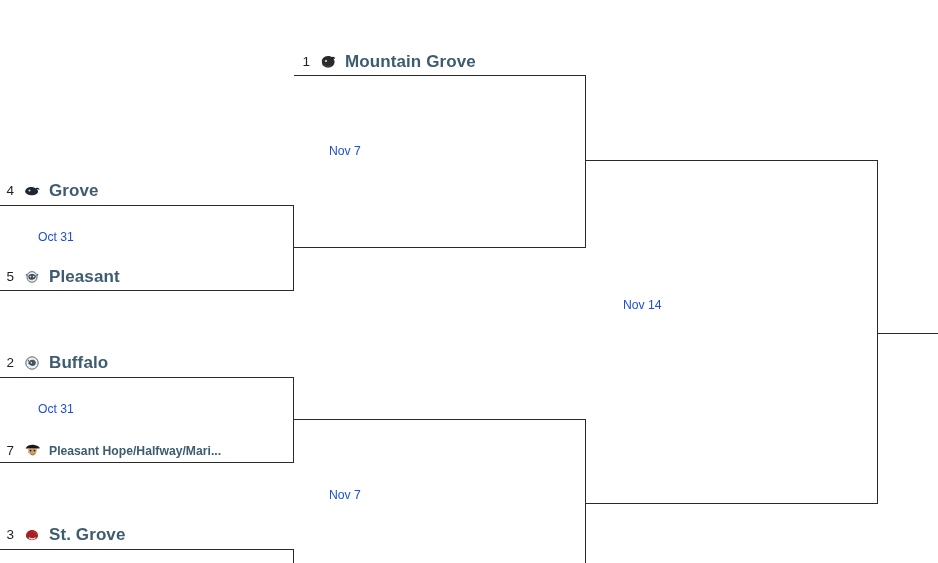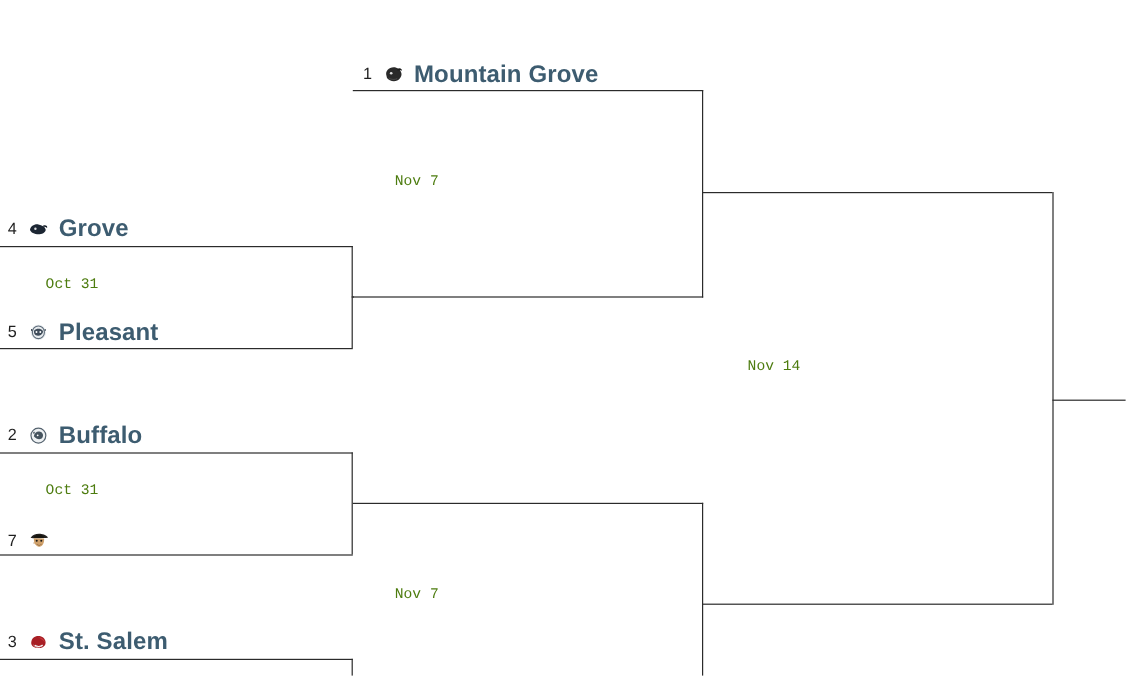--- a/index.html
+++ b/index.html
@@ -50,38 +50,37 @@
     width: 20px;
     height: 18px;
     margin-left: 8px;
     margin-right: 7px;
     position: relative;
     overflow: hidden;
   }
   .logo svg { display: block; }
   .tname {
     color: #3d5c70;
-    font-size: 20px;
+    font-size: 17px;
     font-weight: bold;
     line-height: 22px;
     letter-spacing: 0.1px;
   }
   .tname.small {
     font-size: 12.2px;
     font-weight: bold;
     letter-spacing: 0;
   }
   
   .date {
     position: absolute;
-    color: #4d7c0f;
+    color: #1d4ed8;
     font-size: 12.2px;
     line-height: 16px;
     white-space: nowrap;
-    font-family: Liberation Mono, monospace;
   }
 </style>
 </head>
 <body>
 
 <div id="bracket">
 
   <div class="slot" style="left:296px; top:51px;">
     <span class="seed">1</span>
     <span class="logo">
@@ -163,38 +162,39 @@
       <svg width="22" height="18" viewBox="0 0 22 18">
         <path d="M3.5 6.4 C5 3.4 9 2.4 12.5 3 C15.5 3.5 17.5 4.8 18 6.2 C15 6.6 6 6.8 3.5 6.4 Z" fill="#23211f"></path>
         <path d="M6 6.2 C6.4 4.4 8.6 3.4 11 3.6 C13.2 3.8 14.6 4.8 14.8 6.2 Z" fill="#17150f"></path>
         <path d="M6.2 6.6 C6 10 7.6 13.4 10.6 13.6 C13.4 13.8 15 10.6 14.8 6.8 Z" fill="#cfa06a"></path>
         <circle cx="8.6" cy="8.6" r="0.85" fill="#1a1a1a"></circle>
         <circle cx="12.4" cy="8.6" r="0.85" fill="#1a1a1a"></circle>
         <path d="M8.4 11.4 C9.8 12.4 11.6 12.4 12.8 11.4 C11.8 13 9.4 13 8.4 11.4 Z" fill="#5d3f23"></path>
         <path d="M6.6 9.6 C5.6 9.8 5.6 11.2 6.8 11.2 Z" fill="#b98c58"></path>
       </svg>
     </span>
+    <span class="tname small">Pleasant Hope/Halfway/Mari...</span>
   </div>
 
   <div class="line h" style="left:294px; top:419px; width:292px;"></div>
   <div class="line v" style="left:585px; top:419px; height:144px;"></div>
 
   <div class="date" style="left:329px; top:487px;">Nov 7</div>
 
   <div class="slot" style="left:0px; top:524px;">
     <span class="seed">3</span>
     <span class="logo">
       <svg width="20" height="18" viewBox="0 0 20 18">
         <path d="M4 9.8 C4 6.2 6.8 4 10 4 C13.2 4 16 6.2 16 9.6 C16 12.2 13.6 14 10.2 14 C6.6 14 4 12.4 4 9.8 Z" fill="#a81f25"></path>
         <path d="M5.4 10.6 C6.6 12.6 9 13.6 11.6 13.2 C10 14.2 6.6 13.6 5.4 10.6 Z" fill="#f0eeee"></path>
         <path d="M9.6 5.2 C12.6 5 15.2 6.8 15.4 9.4 C14 7.2 11.8 6 9.6 5.2 Z" fill="#c8393e"></path>
         <path d="M7 11.8 C9 13 12 12.8 13.6 11.6" stroke="#f4f2f2" stroke-width="1.1" fill="none"></path>
       </svg>
     </span>
-    <span class="tname">St. Salem</span>
+    <span class="tname">St. Grove</span>
   </div>
 
   <div class="line h" style="left:0px; top:549px; width:294px;"></div>
   <div class="line v" style="left:293px; top:549px; height:14px;"></div>
 
   <div class="line h" style="left:585px; top:160px; width:292px;"></div>
   <div class="line v" style="left:877px; top:160px; height:344px;"></div>
   <div class="line h" style="left:585px; top:503px; width:292px;"></div>
 
   <div class="date" style="left:623px; top:297px;">Nov 14</div>

